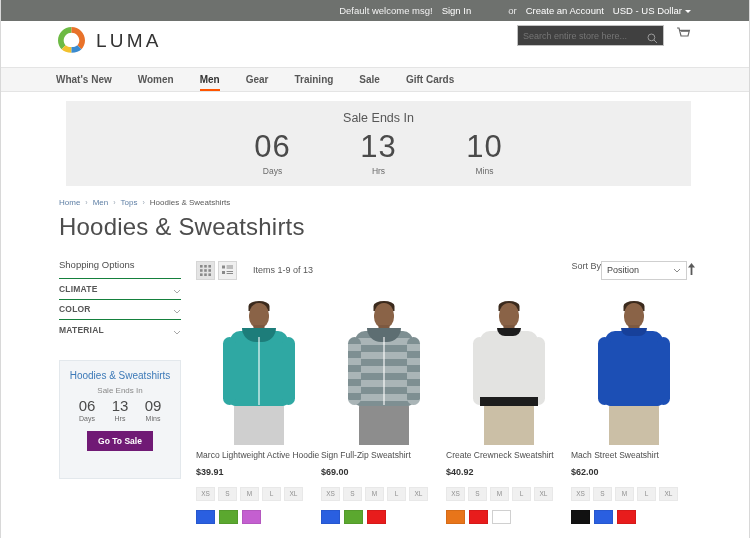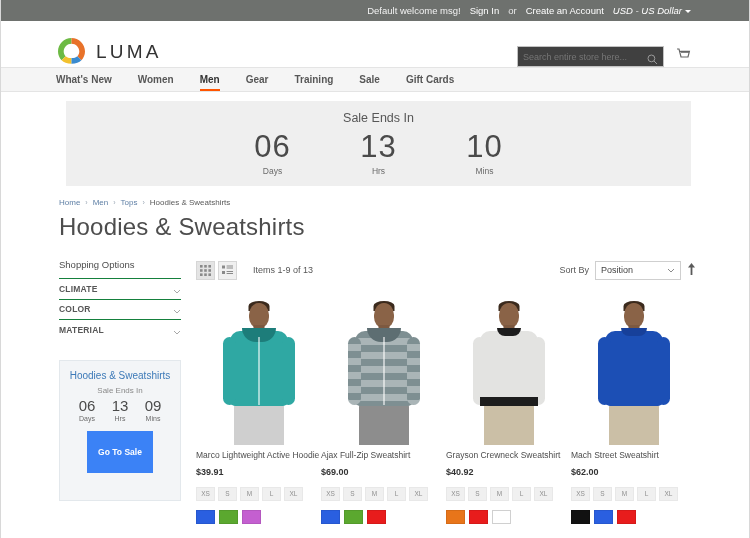--- a/index.html
+++ b/index.html
@@ -13,30 +13,30 @@
           border-left: 1px solid #d8d8d8; border-right: 1px solid #d8d8d8; }
 
   
   .top-panel {
     height: 21px; background: #6e716e; display: flex; align-items: center;
     justify-content: flex-end; padding-right: 58px; gap: 9px;
     font-size: 9.5px; color: #ffffff;
   }
   .top-panel .welcome { color: #f2f2f2; }
   .top-panel a { color: #ffffff; text-decoration: none; }
-  .top-panel .sep { color: #e8e8e8; }
-  .switcher { display: flex; align-items: center; gap: 3px; font-style: italic; }
+  .top-panel .sep { color: #e8e8e8; margin-left: 28px; }
+  .switcher { display: flex; align-items: center; gap: 3px; }
   .caret-dn { display: inline-block; width: 0; height: 0;
     border-left: 3px solid transparent; border-right: 3px solid transparent;
     border-top: 3.5px solid #ffffff; position: relative; top: 1px; }
 
   
   .header {
-    height: 46px; background: #fff; display: flex; align-items: flex-end;
-    padding: 16px 58px 0 55px; position: relative;
+    height: 46px; background: #fff; display: flex; align-items: flex-start;
+    padding: 4px 58px 0 55px; position: relative;
   }
   .logo-wrap { display: flex; align-items: center; gap: 9px; }
   .logo-mark { width: 31px; height: 31px; position: relative; }
   .logo-text { font-size: 19px; letter-spacing: 3.2px; color: #333; font-weight: 400; }
   .header-right { margin-left: auto; display: flex; align-items: center; gap: 12px; }
   .search-box {
     width: 147px; height: 21px; border: 1px solid #c2c2c2; background: #404040;
     display: flex; align-items: center; padding: 0 5px; position: relative;
   }
   .search-box input {
@@ -100,35 +100,35 @@
     margin-top: 20px; background: #f3f5f7; border: 1px solid #e3e8ec;
     padding: 9px 6px 11px; text-align: center;
   }
   .promo-title { font-size: 10px; color: #3d7ab8; margin-bottom: 5px; }
   .promo-sub { font-size: 8px; color: #8a8a8a; margin-bottom: 3px; }
   .promo-row { display: flex; justify-content: center; gap: 7px; }
   .promo-cell { display: flex; flex-direction: column; align-items: center; width: 26px; }
   .promo-num { font-size: 15px; color: #4a4a4a; font-weight: 300; line-height: 1.1; }
   .promo-lbl { font-size: 7px; color: #6b6b6b; margin-top: 1px; }
   .promo-btn {
-    margin: 9px auto 16px; display: block; background: #3b82f6; color: #fff;
-    border: 0; font-size: 8.5px; font-weight: bold; padding: 16px 11px;
+    margin: 9px auto 16px; display: block; background: #701a75; color: #fff;
+    border: 0; font-size: 8.5px; font-weight: bold; padding: 5px 11px;
     font-family: "Liberation Sans", sans-serif; cursor: pointer;
   }
 
   
   .toolbar { display: flex; align-items: center; height: 22px; }
   .modes { display: flex; gap: 3px; }
   .mode {
     width: 19px; height: 19px; border: 1px solid #d6d6d6; background: #f0f0f0;
     display: flex; align-items: center; justify-content: center; cursor: pointer;
   }
   .mode.active { background: #e4e4e4; }
   .count { font-size: 9px; color: #575757; margin-left: 16px; }
-  .sorter { margin-left: auto; display: flex; align-items: center; gap: 6px; }
+  .sorter { margin-left: auto; display: flex; }
   .sort-lbl { font-size: 9px; color: #575757; }
   .sort-sel {
     width: 86px; height: 19px; border: 1px solid #cfcfcf; background: #fff;
     display: flex; align-items: center; padding: 0 5px; font-size: 9px; color: #444;
     justify-content: space-between; cursor: pointer;
   }
   .sort-dir { cursor: pointer; }
 
   
   .grid { display: flex; gap: 0; margin-top: 14px; }
@@ -444,21 +444,21 @@
                     <i></i>
                     <i></i>
                     <i></i>
                     <i></i>
                     <i></i>
                   </span>
               </div>
               <div class="zip"></div>
             </div>
           </div>
-          <div class="card-name">Ajax Full-Zip Sweatshirt</div>
+          <div class="card-name">Sign Full-Zip Sweatshirt</div>
           <div class="card-price">$69.00</div>
           <div class="sizes">
             <div class="size">XS</div>
             <div class="size">S</div>
             <div class="size">M</div>
             <div class="size">L</div>
             <div class="size">XL</div>
           </div>
           <div class="swatches">
             <div class="sw" style="background:#2a5fe0"></div>
@@ -474,21 +474,21 @@
               <div class="hair"></div>
               <div class="head"></div>
               <div class="neck"></div>
               <div class="torso" style="background:#e3e3e1"></div>
               <div class="hood" style="background:#1d1d1d;border-radius:0 0 10px 10px;width:24px;height:8px"></div>
               <div class="arm-l" style="background:#e3e3e1"></div>
               <div class="arm-r" style="background:#e3e3e1"></div>
               <div class="cuff"></div>
             </div>
           </div>
-          <div class="card-name">Grayson Crewneck Sweatshirt</div>
+          <div class="card-name">Create Crewneck Sweatshirt</div>
           <div class="card-price">$40.92</div>
           <div class="sizes">
             <div class="size">XS</div>
             <div class="size">S</div>
             <div class="size">M</div>
             <div class="size">L</div>
             <div class="size">XL</div>
           </div>
           <div class="swatches">
             <div class="sw" style="background:#e8751a"></div>

